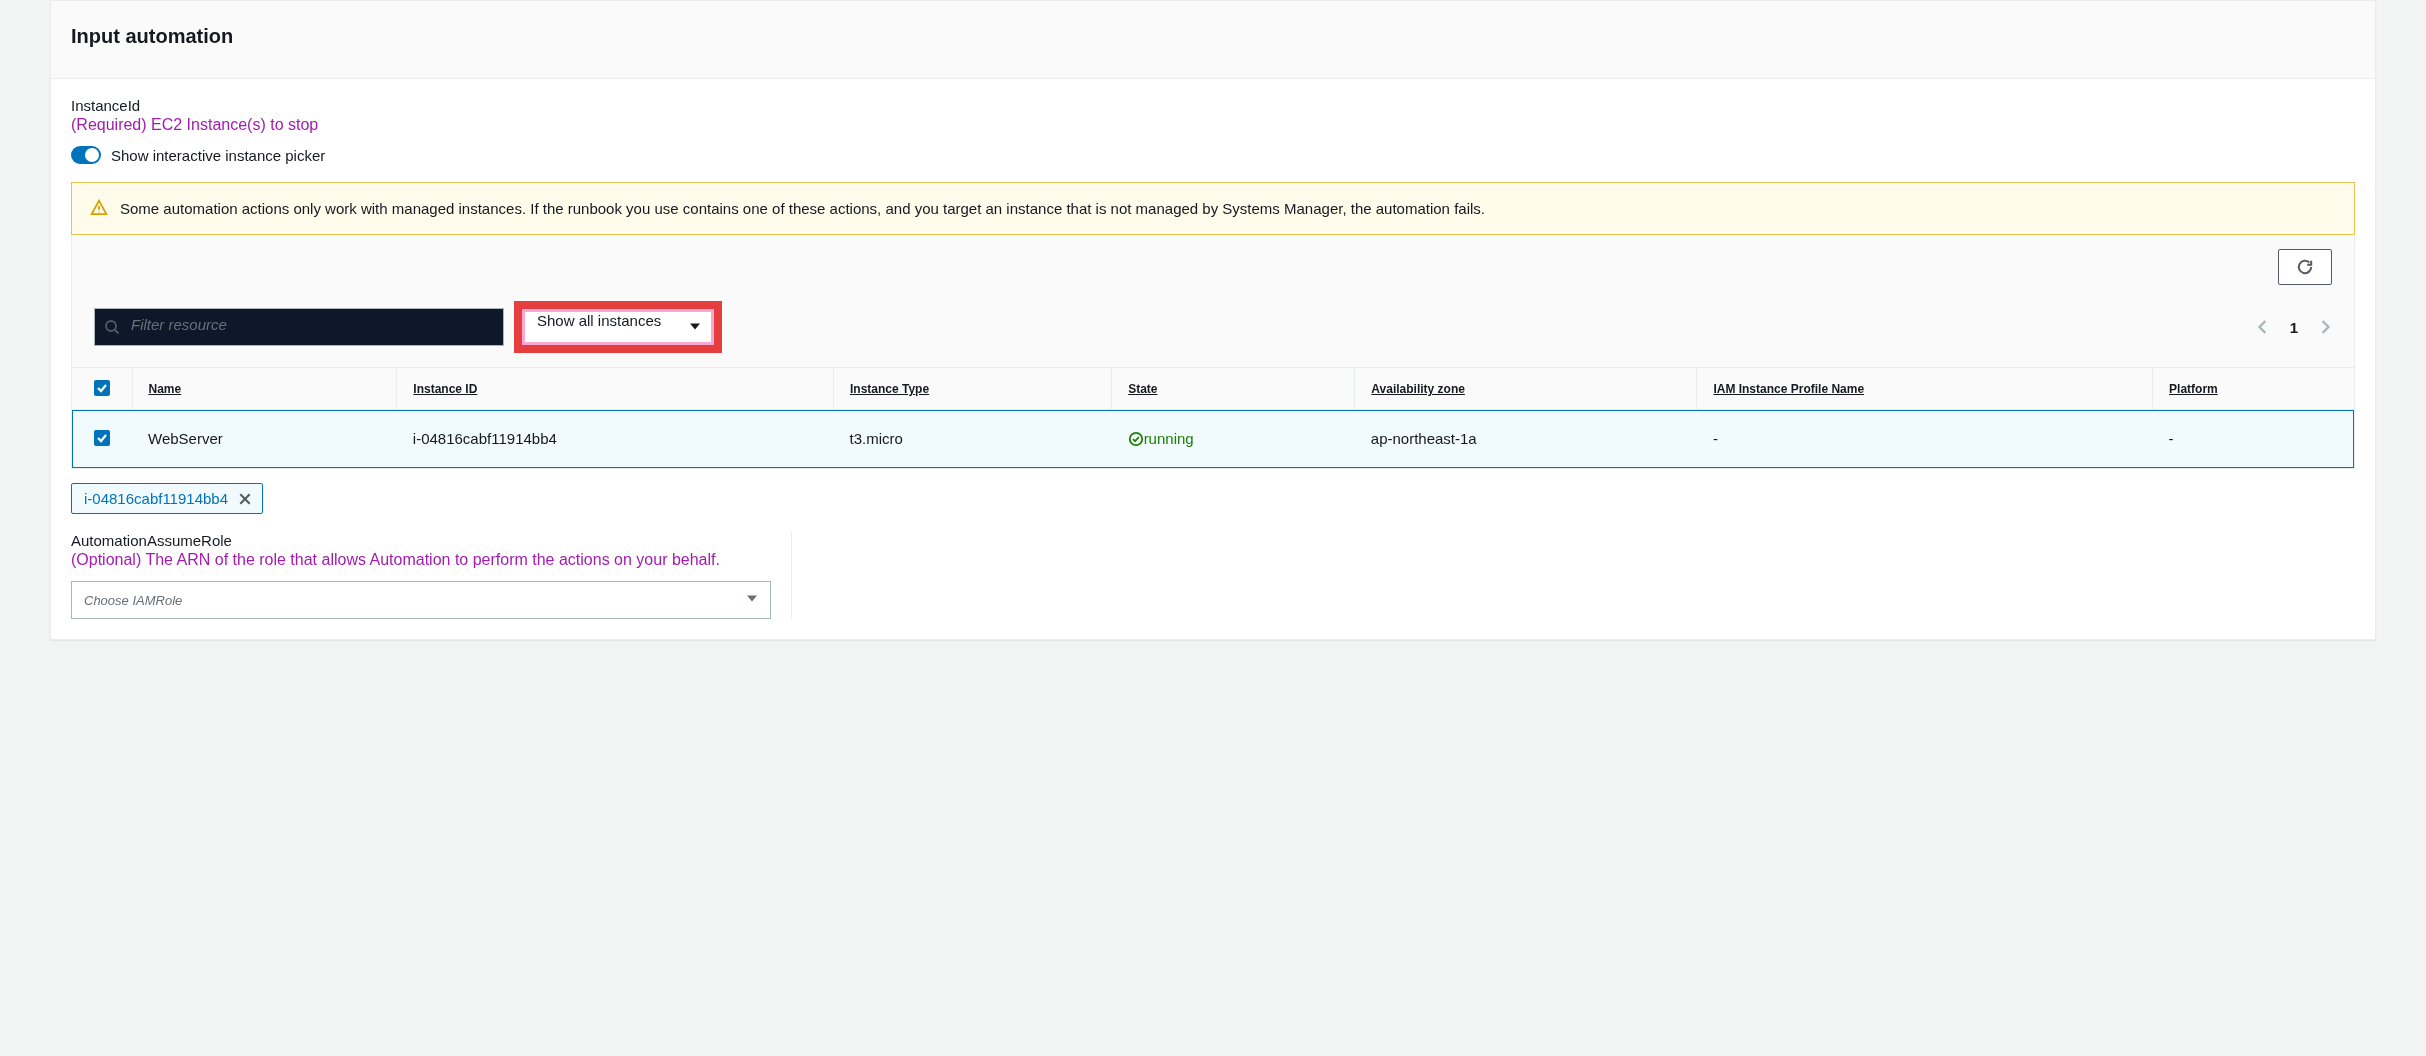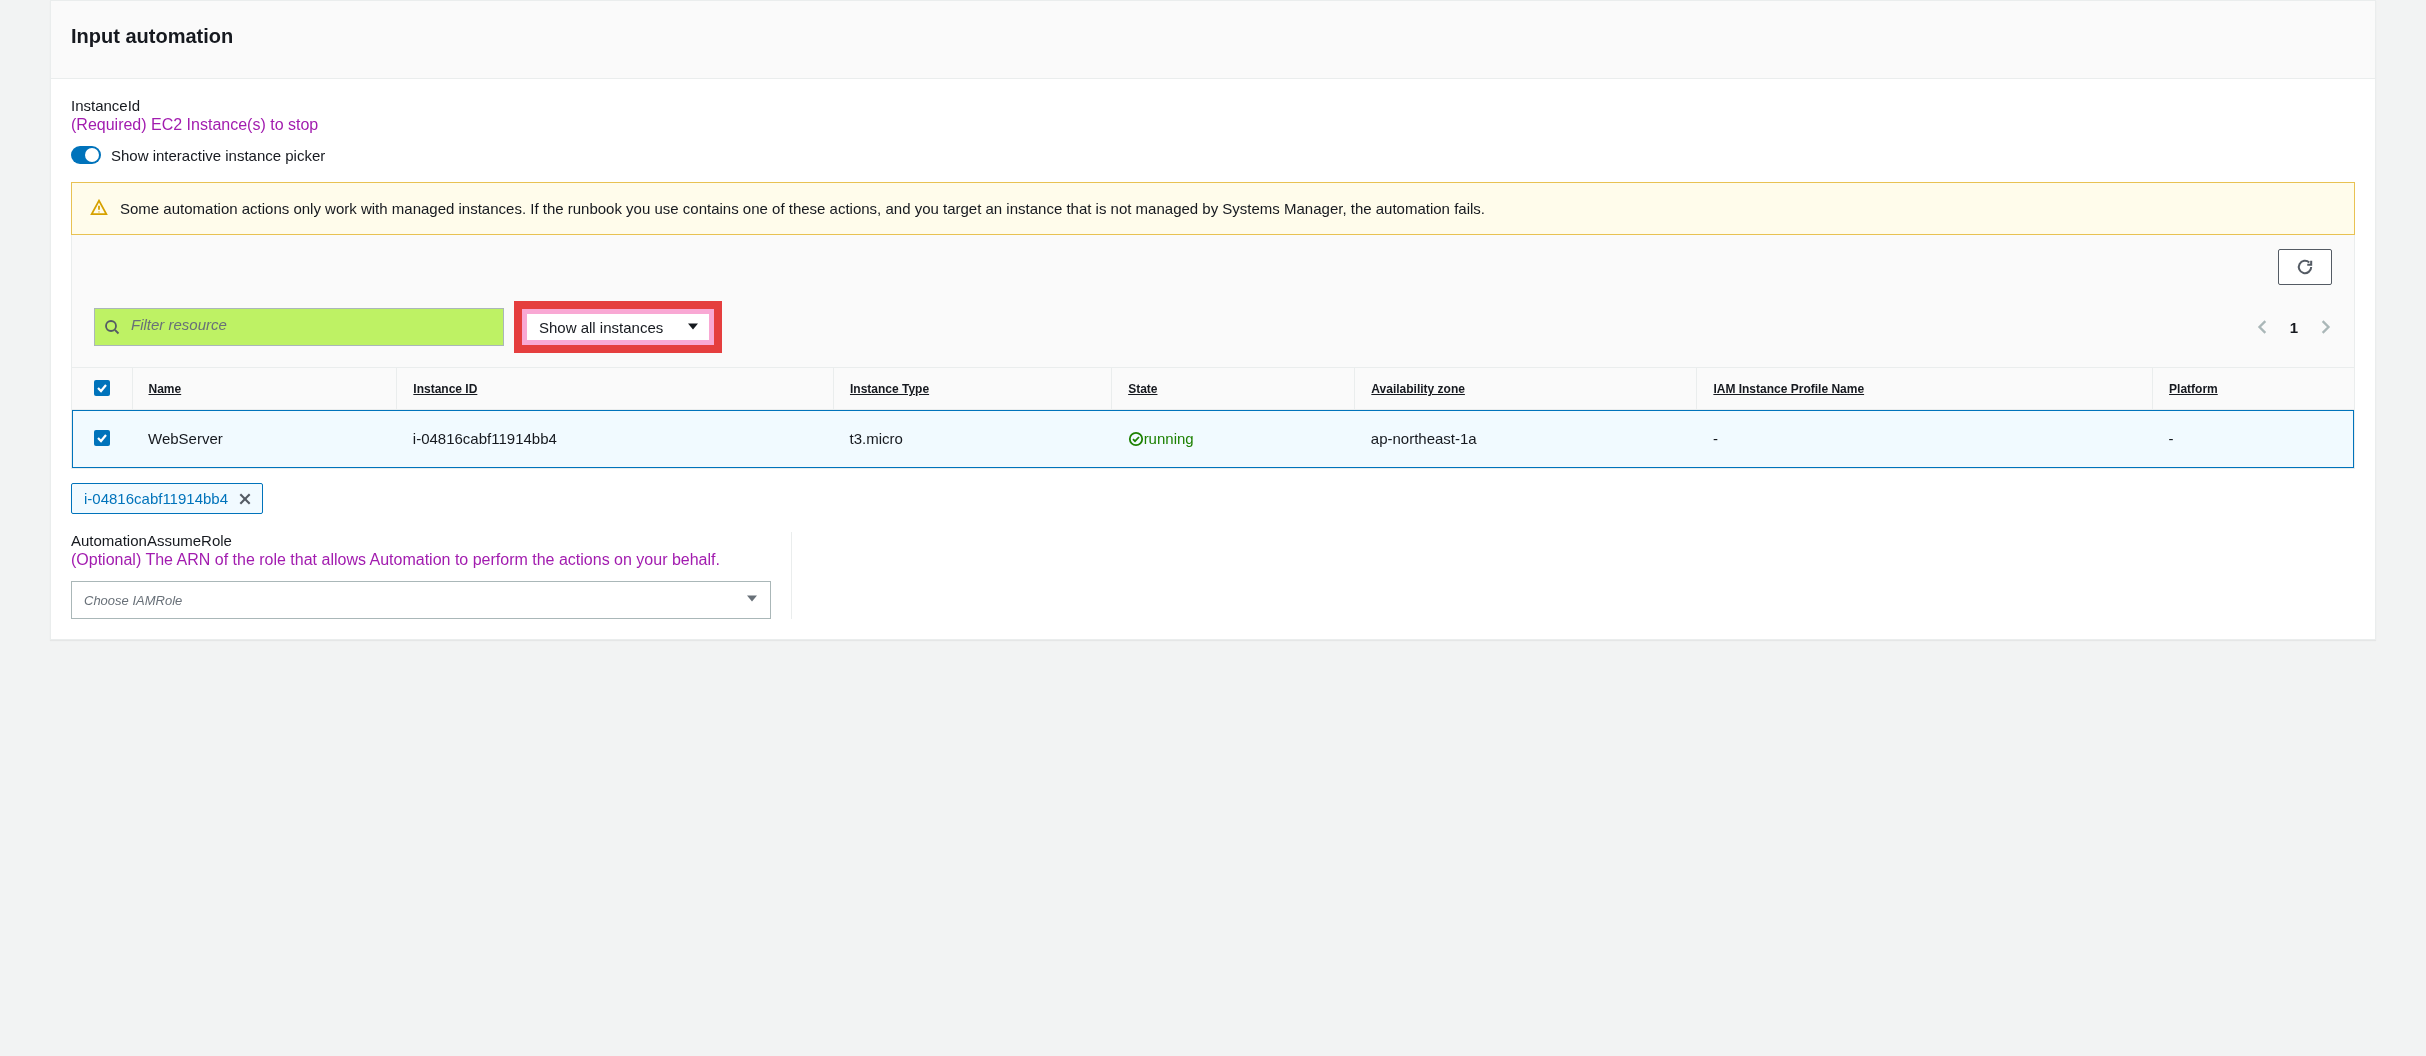--- a/index.html
+++ b/index.html
@@ -129,38 +129,38 @@
     color: #545b64;
   }
   .search-input {
     width: 100%;
     height: 38px;
     border: 1px solid #aab7b8;
     padding: 0 10px 5px 36px;
     font-size: 15px;
     font-style: italic;
     color: #687078;
-    background: #bef264;
+    background: #0f172a;
   }
   .search-input::placeholder { color: #687078; font-style: italic; }
   .select-wrap.highlighted {
     border: 5px solid #e53e3e;
     padding: 3px;
     background: #e53e3e;
     display: inline-block;
   }
   .select {
     background: #fff;
-    border: 5px solid #f9a8d4;
+    border: 3px solid #f9a8d4;
     height: 36px;
     min-width: 192px;
     padding: 0 34px 0 12px;
     font-size: 15px;
     display: flex;
-    align-items: center;
+    align-items: flex-start;
     position: relative;
     cursor: pointer;
   }
   .select .caret {
     position: absolute;
     right: 10px;
     top: 50%;
     transform: translateY(-50%);
   }
   .spacer { flex: 1; }

